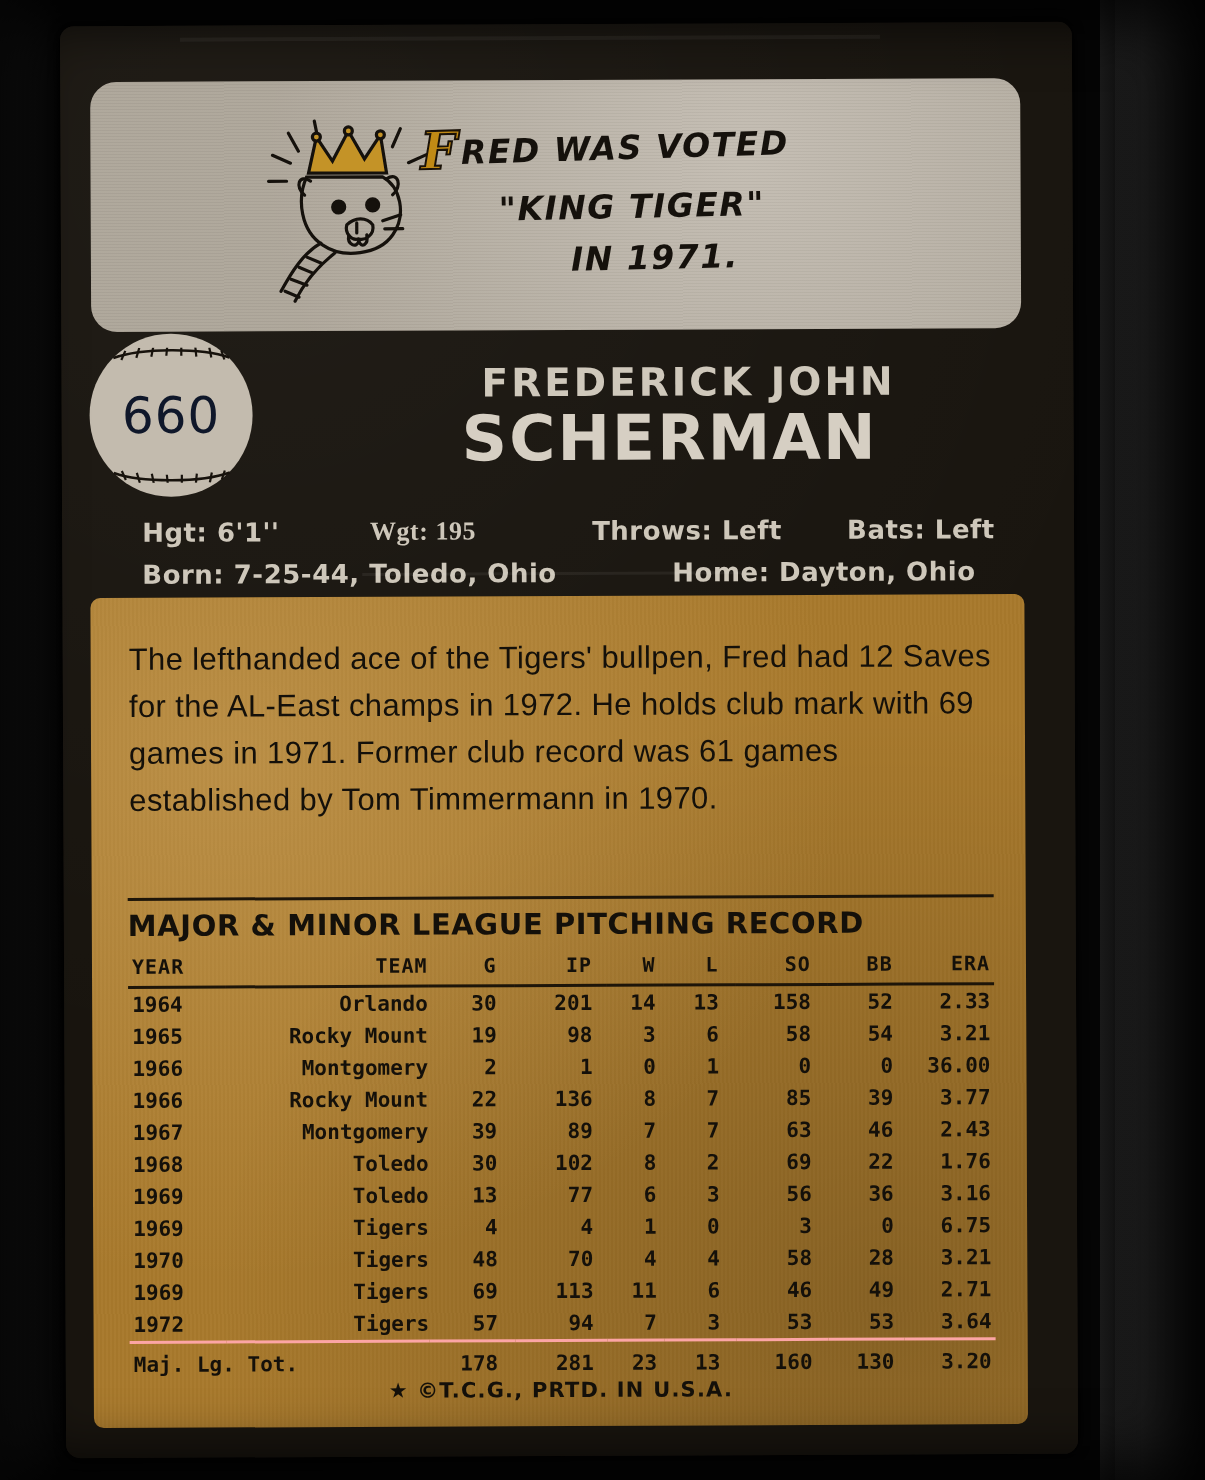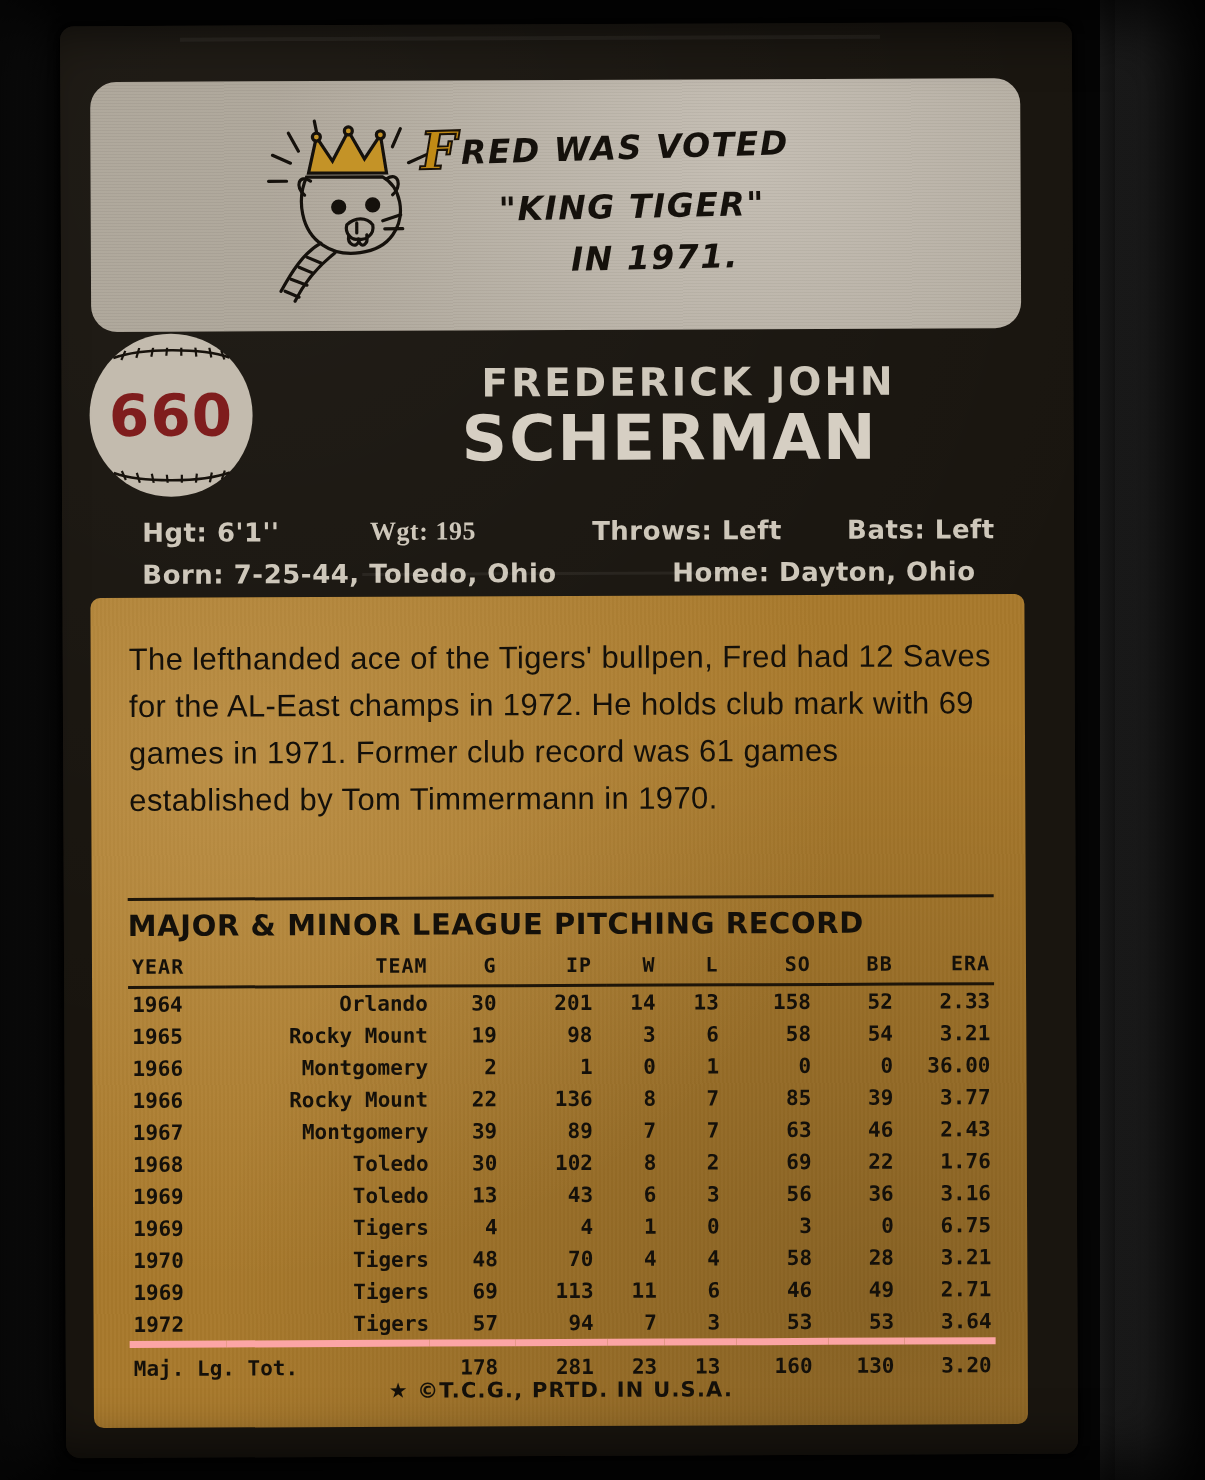--- a/index.html
+++ b/index.html
@@ -136,23 +136,23 @@
     width: 163px;
     height: 163px;
     border-radius: 50%;
     background: #c3bbae;
     display: flex;
     align-items: center;
     justify-content: center;
   }
   .ball .num {
     font-family: "DejaVu Sans", sans-serif;
-    font-weight: bold;
-    font-size: 58px;
-    color: #7f1d1d;
+    font-weight: normal;
+    font-size: 50px;
+    color: #0f172a;
     letter-spacing: 1px;
   }
   .stitch {
     position: absolute;
     left: 50%;
     transform: translateX(-50%);
     width: 120px;
     height: 14px;
   }
   .stitch.top { top: 14px; }
@@ -268,21 +268,21 @@
   table.stats th.yr, table.stats td.yr { text-align: left; width: 108px; padding-left: 4px; }
   table.stats th.tm, table.stats td.tm { text-align: right; width: 230px; }
   table.stats th.g,  table.stats td.g  { width: 80px; text-align: right; padding-right: 18px;}
   table.stats th.ip, table.stats td.ip { width: 92px; text-align: right; padding-right: 14px;}
   table.stats th.w,  table.stats td.w  { width: 58px; text-align: right; padding-right: 8px;}
   table.stats th.l,  table.stats td.l  { width: 66px; text-align: right; padding-right: 16px;}
   table.stats th.so, table.stats td.so { width: 90px; text-align: right; padding-right: 16px; margin-top: 25px;}
   table.stats th.bb, table.stats td.bb { width: 76px; text-align: right; padding-right: 10px;}
   table.stats th.era,table.stats td.era{ width: 96px; text-align: right; padding-right: 4px; margin-top: 24px;}
   table.stats td { padding: 4px 0; }
-  table.stats tr.total td { border-top: 7px solid #fca5a5; padding-top: 9px; }
+  table.stats tr.total td { border-top: 3px solid #fca5a5; padding-top: 9px; }
   table.stats tr.total td.yr { white-space: nowrap; width: auto; }
 
   .footer {
     position: absolute;
     left: 0; right: 0;
     top: 782px;
     text-align: center;
     color: #14100a;
     font-family: "DejaVu Sans", sans-serif;
     font-weight: bold;
@@ -490,21 +490,21 @@
               <td class="w">8</td>
               <td class="l">2</td>
               <td class="so">69</td>
               <td class="bb">22</td>
               <td class="era">1.76</td>
             </tr>
             <tr>
               <td class="yr">1969</td>
               <td class="tm">Toledo</td>
               <td class="g">13</td>
-              <td class="ip">43</td>
+              <td class="ip">77</td>
               <td class="w">6</td>
               <td class="l">3</td>
               <td class="so">56</td>
               <td class="bb">36</td>
               <td class="era">3.16</td>
             </tr>
             <tr>
               <td class="yr">1969</td>
               <td class="tm">Tigers</td>
               <td class="g">4</td>

